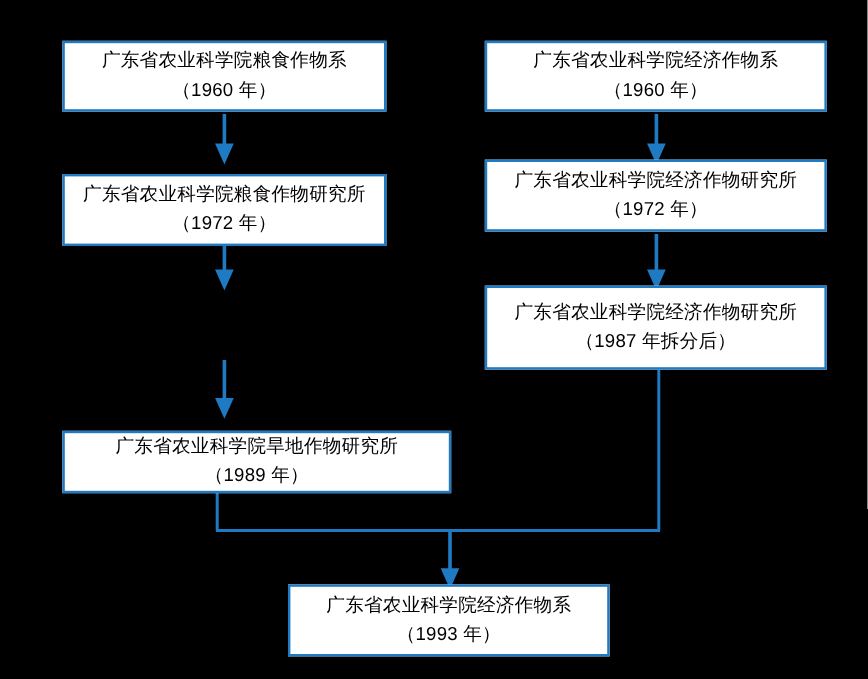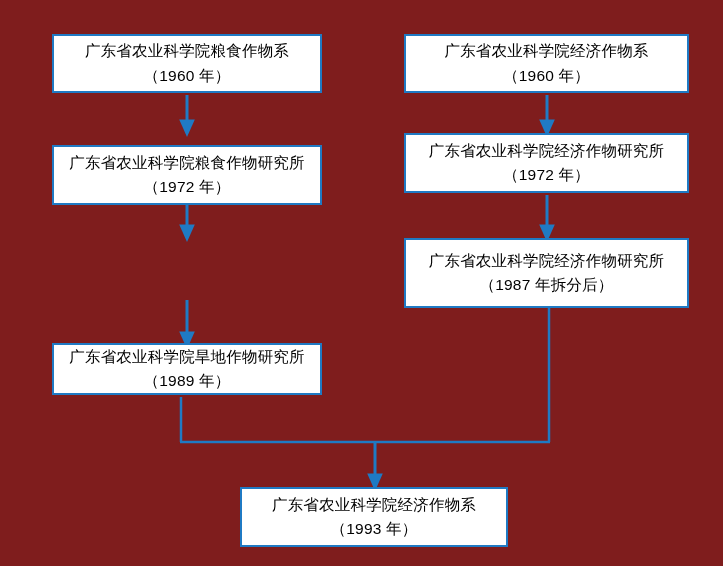--- a/index.html
+++ b/index.html
@@ -7,21 +7,21 @@
     padding: 0;
     background: #ffffff;
   }
   body {
     font-family: "Liberation Sans", "DejaVu Sans", sans-serif;
   }
   #canvas {
     position: relative;
     width: 723px;
     height: 566px;
-    background: #7f1d1d;
+    background: #000000;
     overflow: hidden;
   }
   .node {
     position: absolute;
     box-sizing: border-box;
     border: 2px solid #1F7AC4;
     background: #ffffff;
     display: flex;
     flex-direction: column;
     align-items: center;
@@ -109,21 +109,21 @@
     <span class="line1">广东省农业科学院经济作物研究所</span>
     <span class="line2">（1972 年）</span>
   </div>
 
 
   <div class="node" style="left:404px; top:238px; width:285px; height:70px;">
     <span class="line1">广东省农业科学院经济作物研究所</span>
     <span class="line2">（1987 年拆分后）</span>
   </div>
 
-  <div class="node" style="left:52px; top:343px; width:270px; height:52px;">
+  <div class="node" style="left:52px; top:359px; width:324px; height:52px;">
     <span class="line1">广东省农业科学院旱地作物研究所</span>
     <span class="line2">（1989 年）</span>
   </div>
 
   <div class="node" style="left:240px; top:487px; width:268px; height:60px;">
     <span class="line1">广东省农业科学院经济作物系</span>
     <span class="line2">（1993 年）</span>
   </div>
 
 </div>

